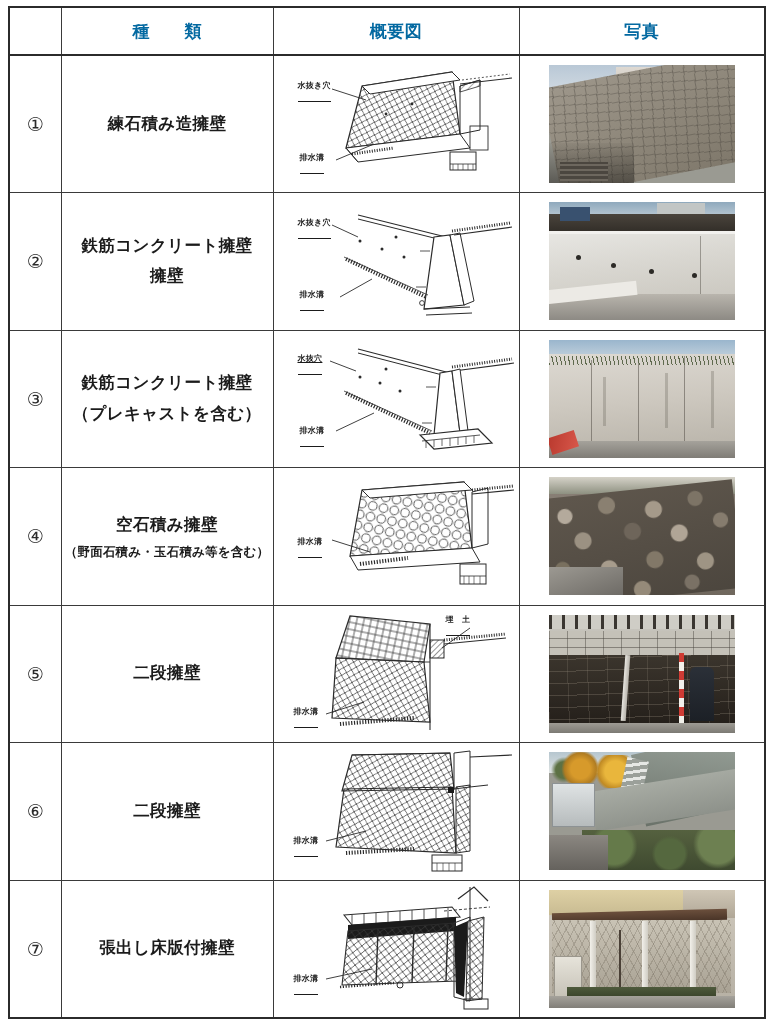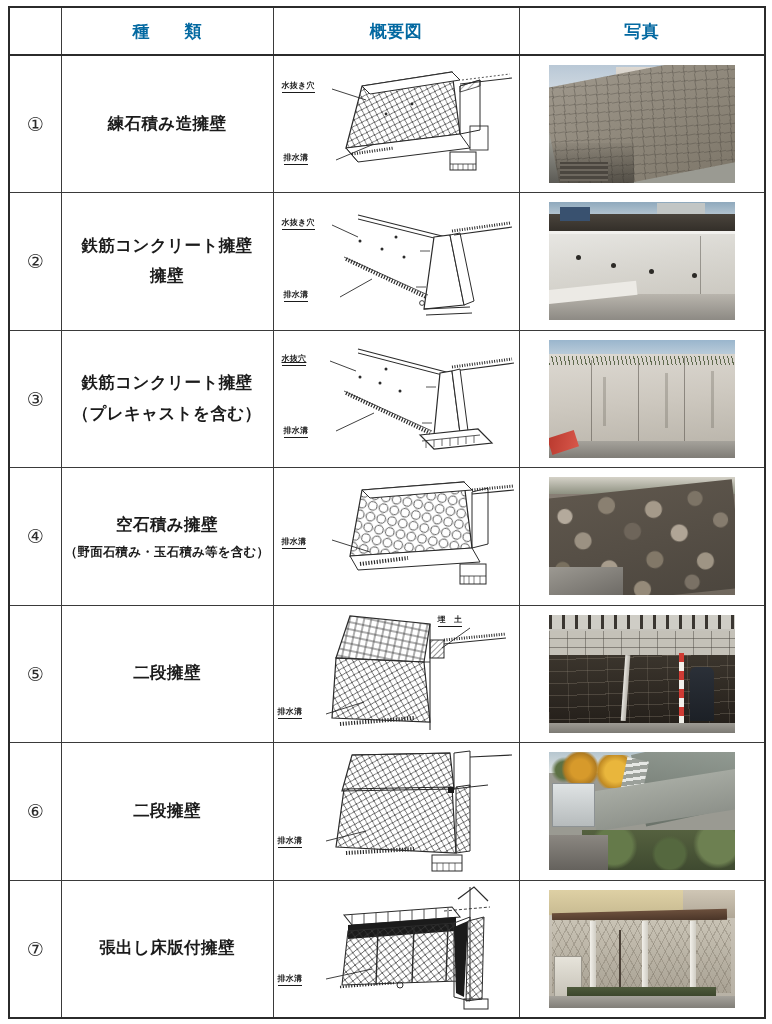--- a/index.html
+++ b/index.html
@@ -92,22 +92,23 @@
     overflow: hidden;
   }
   .dia-svg { display: block; }
   .dia-label {
     position: absolute;
     font-size: 8px;
     font-weight: 700;
     color: #1b1b1b;
     white-space: nowrap;
     border-bottom: 1px solid #1b1b1b;
-    padding-bottom: 1px;
+    padding-bottom: 10px;
     letter-spacing: 0.3px;
+    margin-left: 16px;
   }
 
   
   .photo-cell { padding: 0; }
   .photo-frame {
     position: relative;
     width: 186px;
     height: 118px;
     margin: 0 auto;
     overflow: hidden;
@@ -567,21 +568,21 @@
               <rect x="156" y="34" width="14" height="18" fill="url(#hatchC)" stroke="#2b2b2b" stroke-width="1"></rect>
 
               <path d="M170 38 L232 32" stroke="#2b2b2b" stroke-width="1.2"></path>
               <path d="M170 34 L232 28" stroke="#2b2b2b" stroke-width="3" stroke-dasharray="1 1.5"></path>
 
               <path d="M66 118 L140 112" stroke="#2b2b2b" stroke-width="4" stroke-dasharray="1.2 1.6"></path>
 
               <path d="M196 22 L168 42" stroke="#2b2b2b" stroke-width="0.9" fill="none"></path>
               <path d="M52 108 L90 96" stroke="#2b2b2b" stroke-width="0.9" fill="none"></path>
             </svg>
-            <span class="dia-label" style="left:164px; top:8px;text-align:right;">埋　土</span>
+            <span class="dia-label" style="left:156px; top:8px;text-align:right;">埋　土</span>
             <span class="dia-label" style="left:4px; top:100px;">排水溝</span>
           </div>
         </td>
         <td class="photo-cell">
           <div class="photo-frame">
             <div class="ph-layer p5-upper"></div>
             <div class="ph-layer p5-fence"></div>
             <div class="ph-layer p5-blocks"></div>
             <div class="ph-layer p5-dark"></div>
             <div class="ph-layer p5-pole"></div>

